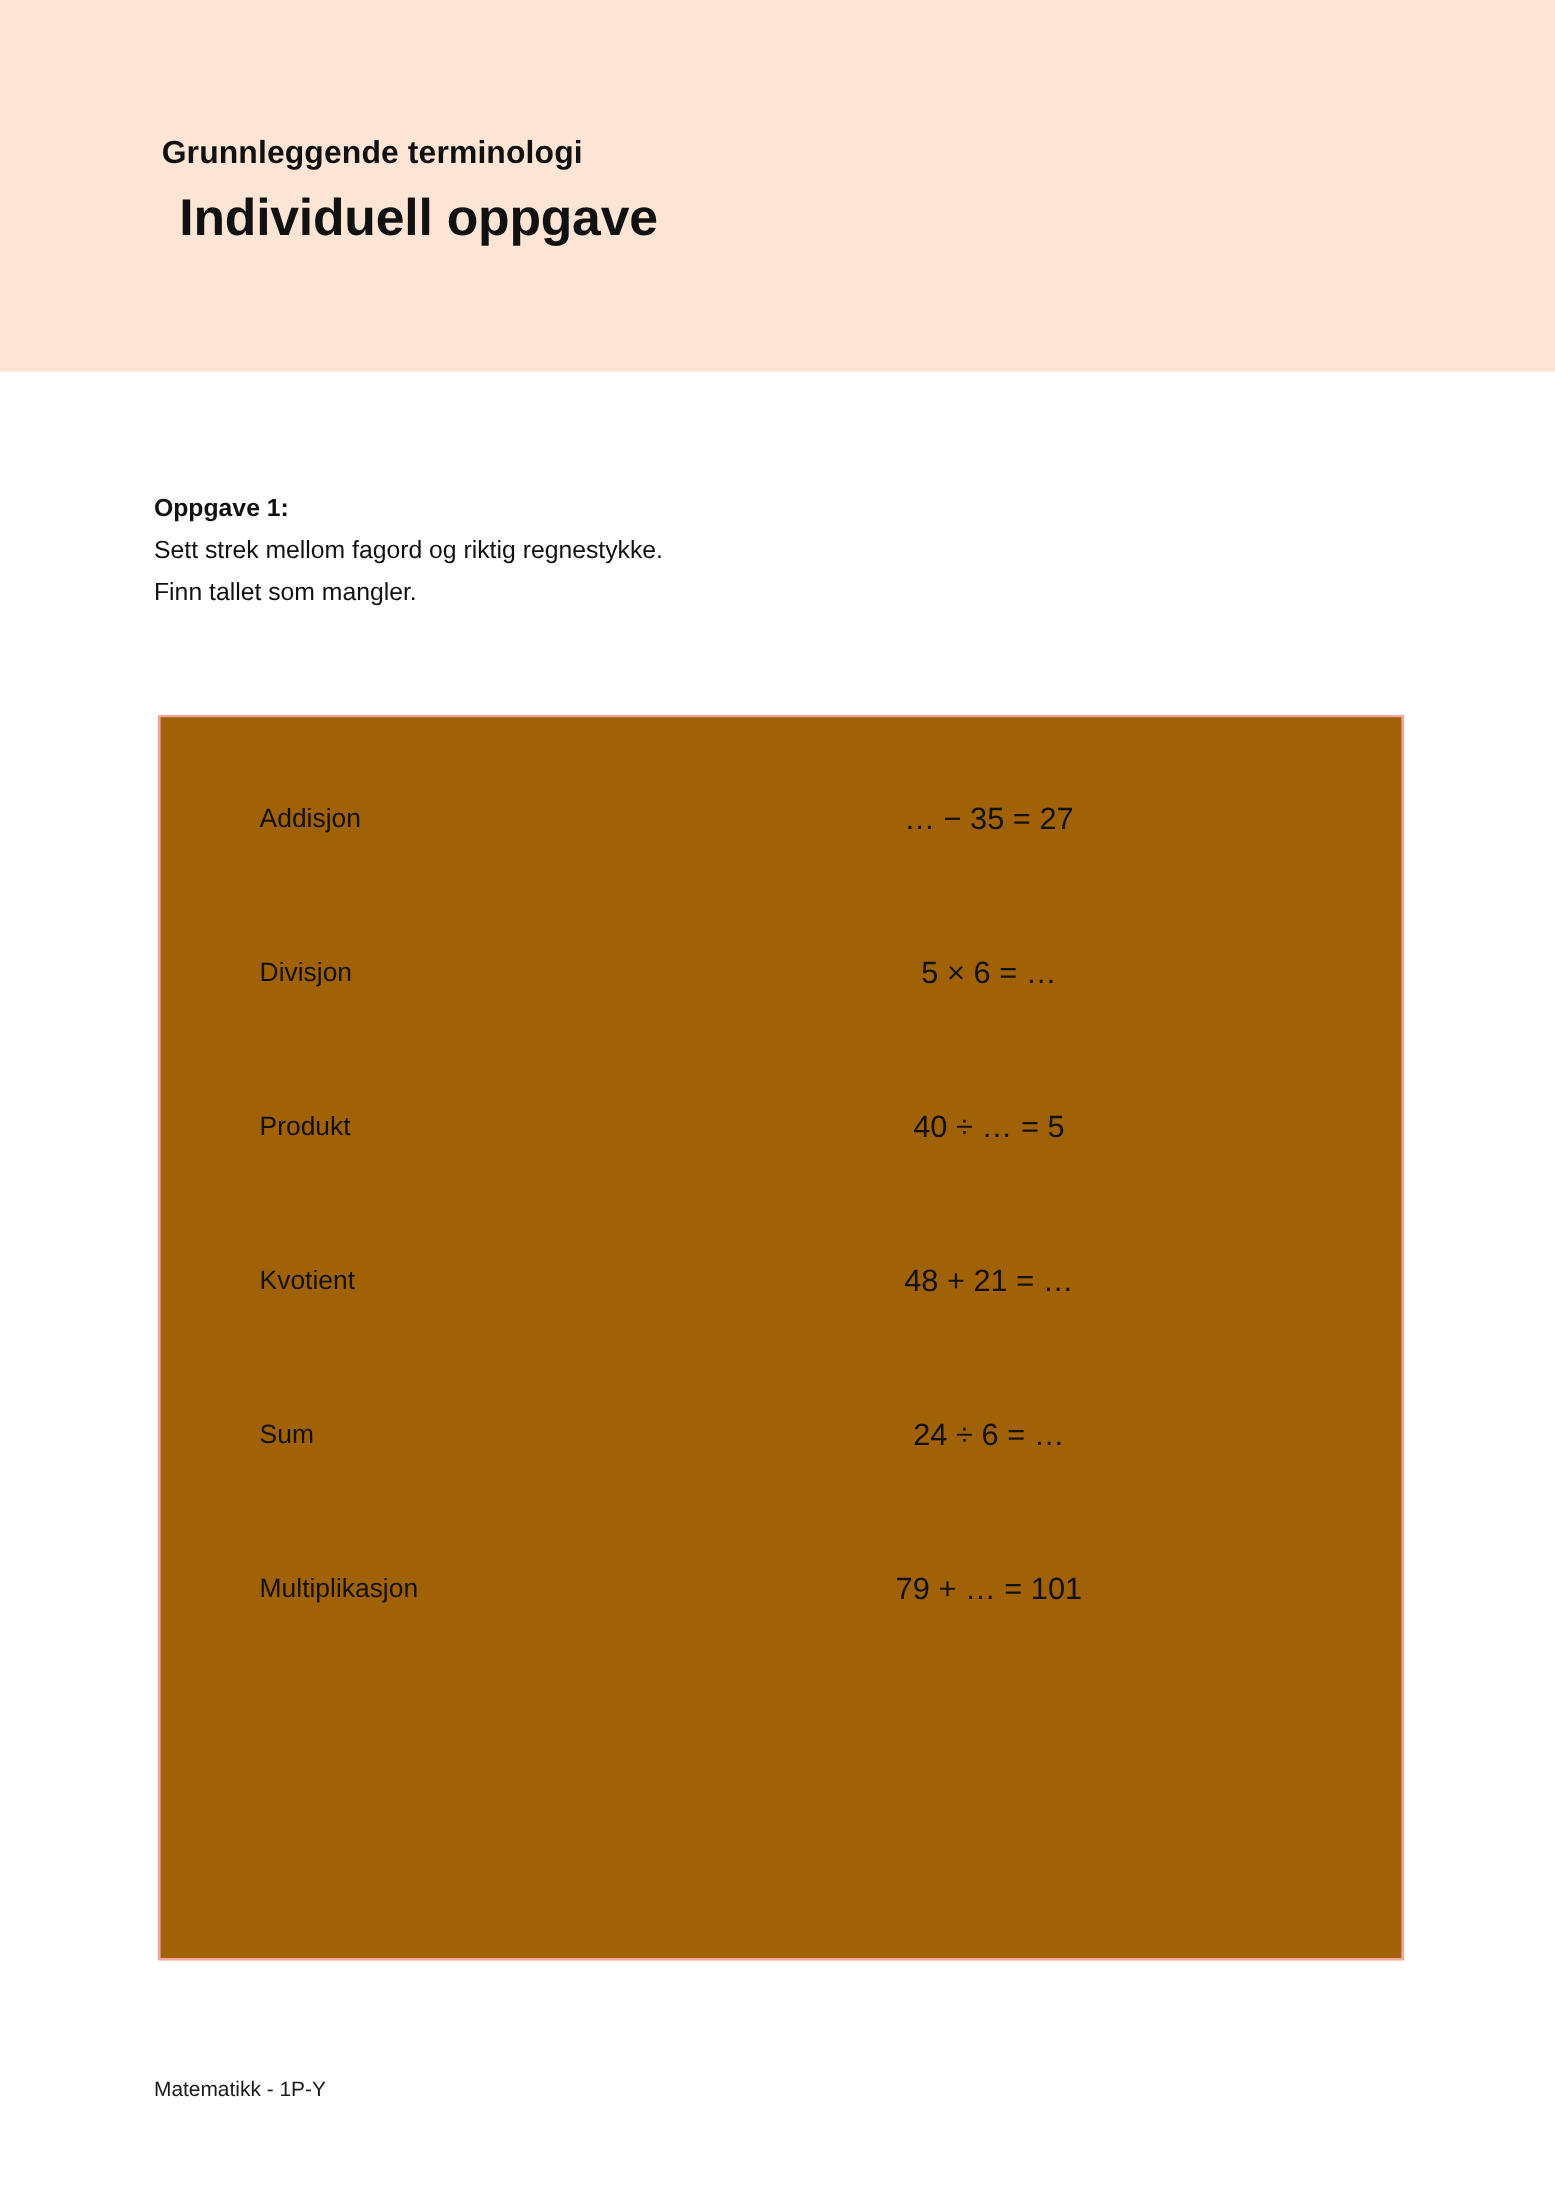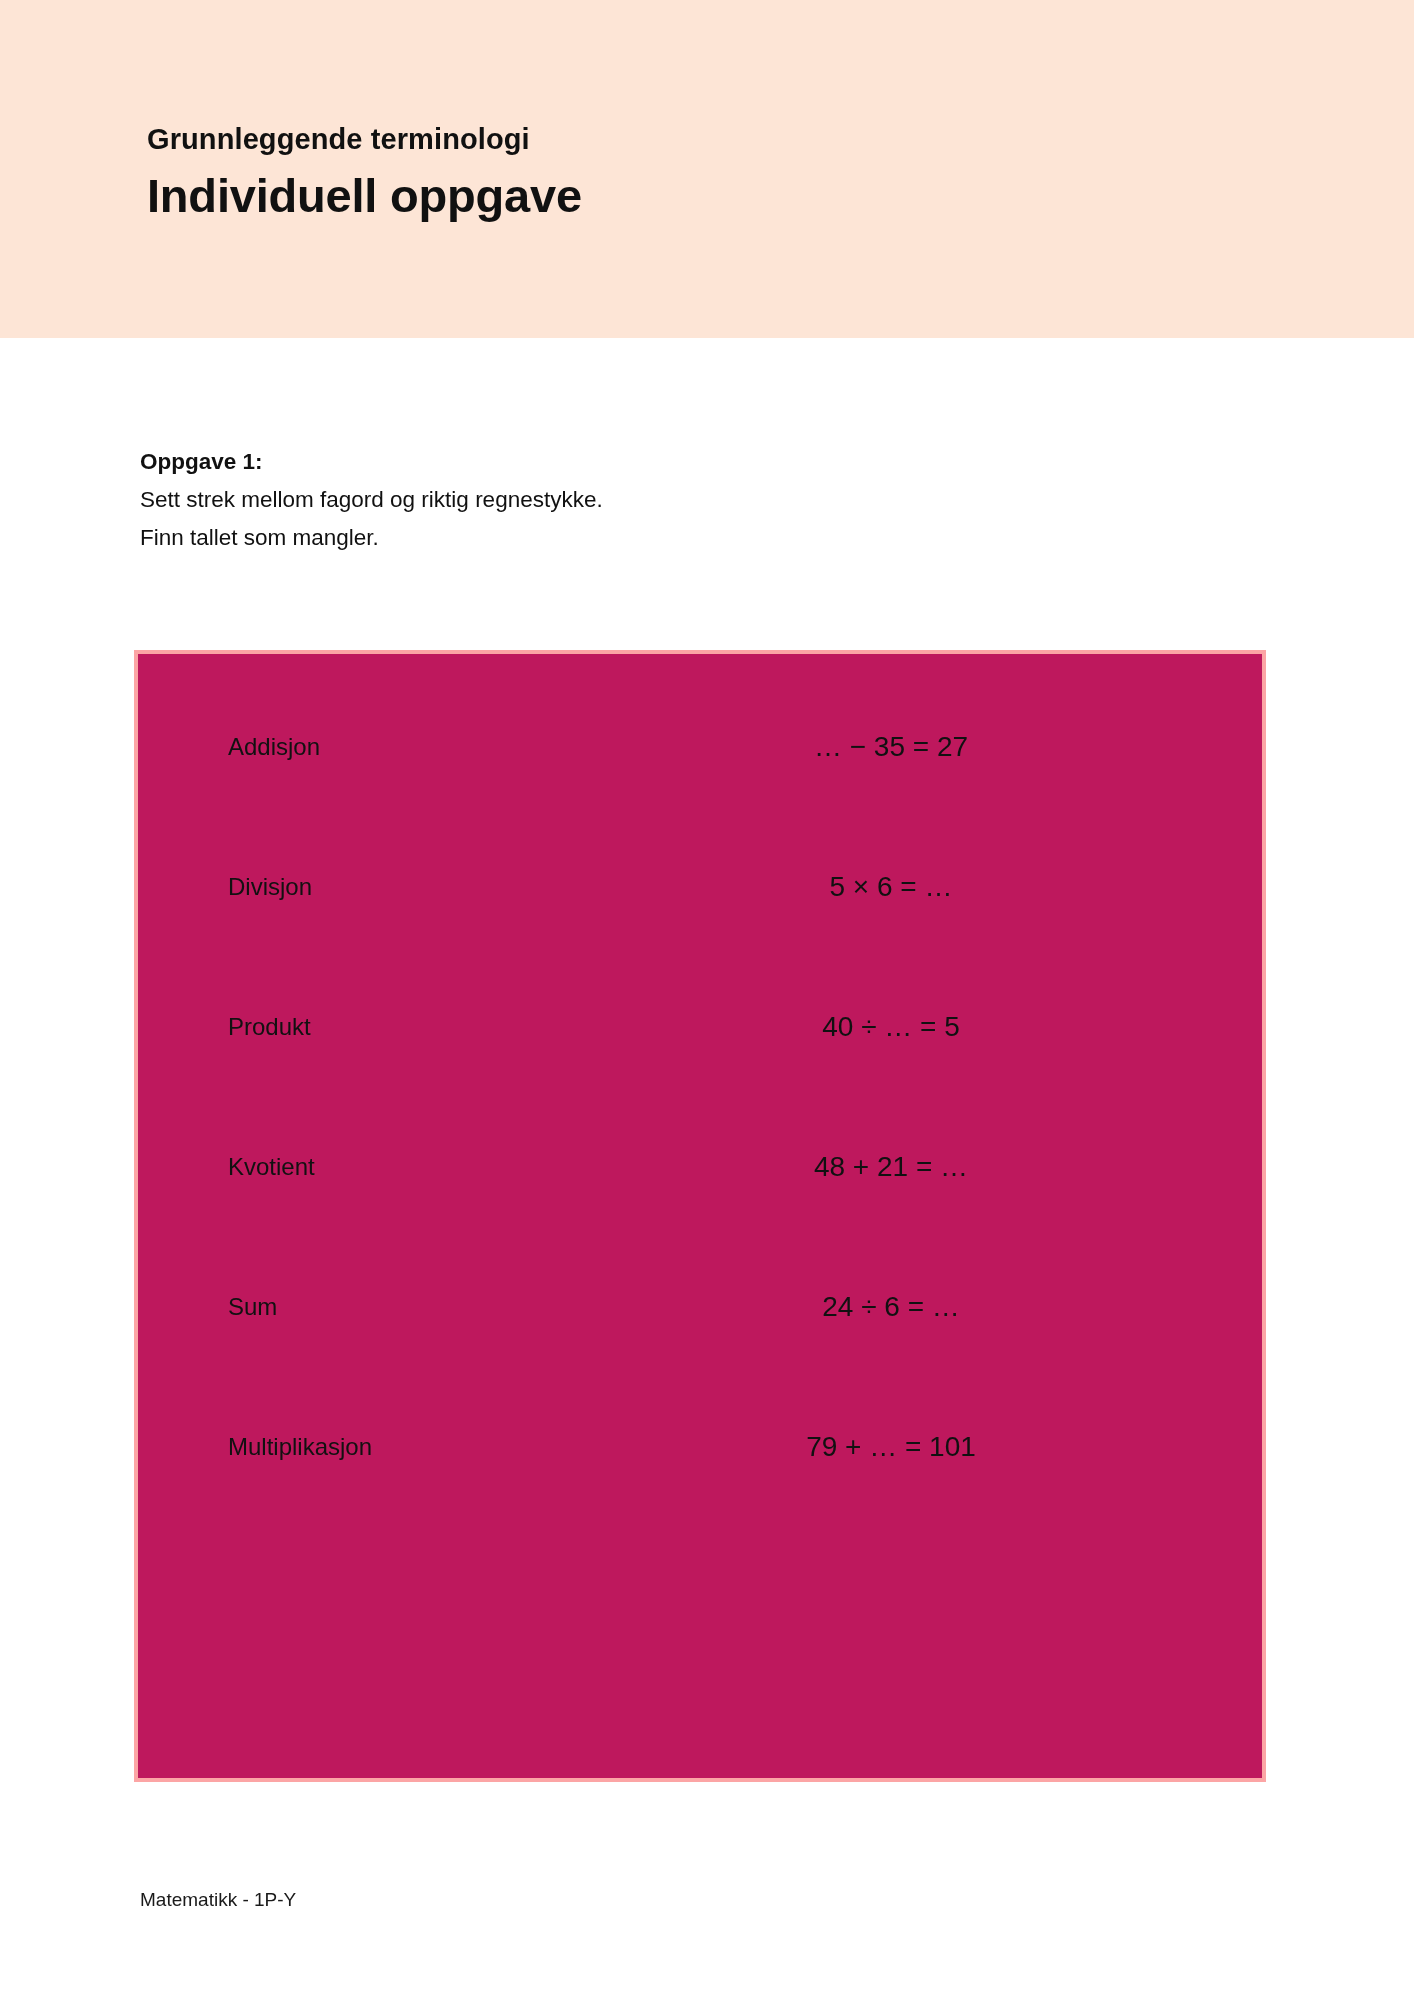--- a/index.html
+++ b/index.html
@@ -38,21 +38,21 @@
     line-height: 1.1;
     margin: 0 0 14px 0;
     white-space: nowrap;
   }
   .page-title {
     font-size: 47px;
     font-weight: 700;
     letter-spacing: -0.2px;
     color: #111111;
     line-height: 1.1;
-    margin: 0;
+    margin: 16px;
     white-space: nowrap;
   }
 
   
   .logo {
     position: absolute;
     left: 1036px;
     top: 72px;
     width: 208px;
     height: 206px;
@@ -89,27 +89,27 @@
     color: #111111;
     white-space: nowrap;
   }
   .instr-line.strong {
     font-weight: 700;
   }
 
   
   .task-box {
     position: absolute;
-    left: 134px;
+    left: 144px;
     top: 650px;
     width: 1132px;
     height: 1132px;
-    border: 4px solid #fca5a5;
+    border: 2px solid #fca5a5;
     box-sizing: border-box;
-    background: #be185d;
+    background: #a16207;
   }
   .rows {
     position: absolute;
     left: 0;
     top: 78px;
     width: 100%;
   }
   .match-row {
     position: relative;
     height: 140px;

